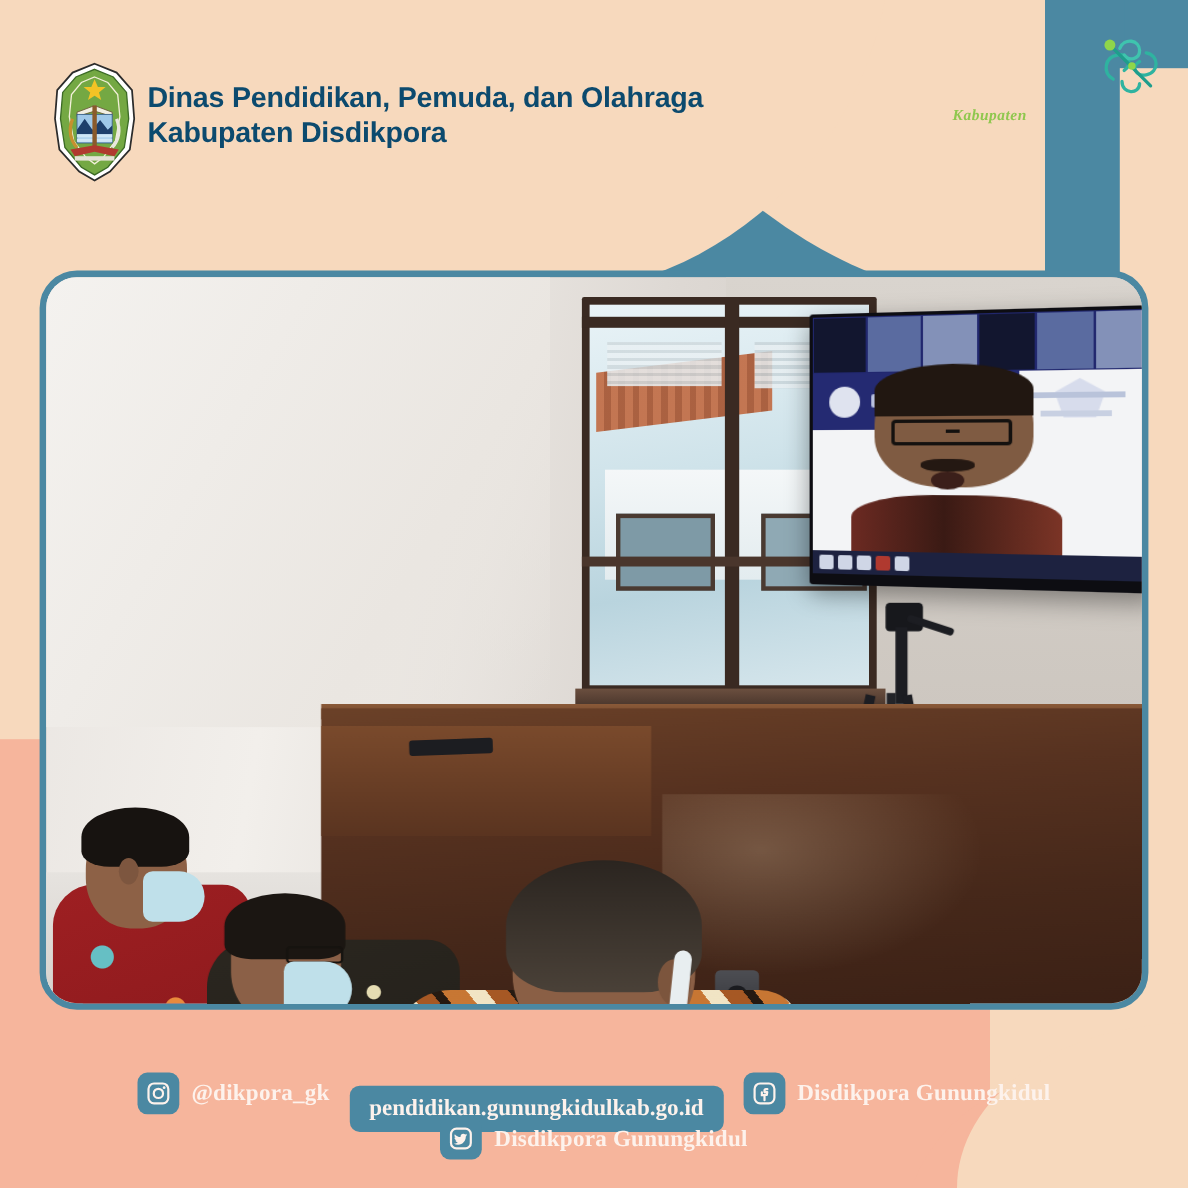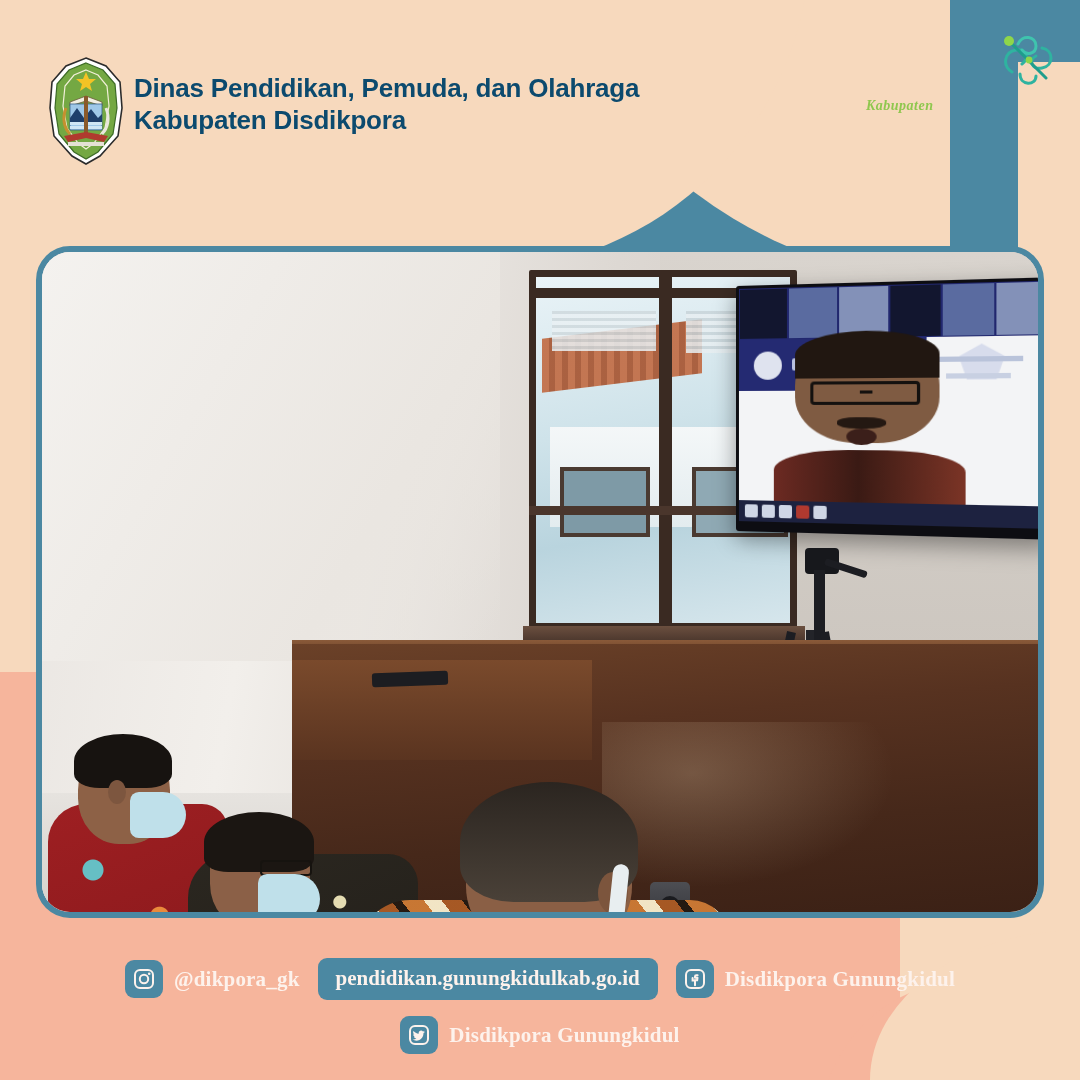--- a/index.html
+++ b/index.html
@@ -232,21 +232,21 @@
   #footer { position:absolute; left:0; top:930px; width:100%; height:150px; z-index:8; }
   .f-row { display:flex; align-items:center; justify-content:center; gap:18px; }
   .f-row1 { position:absolute; left:0; top:28px; width:100%; }
   .f-row2 { position:absolute; left:0; top:86px; width:100%; }
   .f-item { display:flex; align-items:center; gap:11px; }
   .f-icon { width:38px; height:38px; border-radius:9px; background:#4b88a2;
     display:flex; align-items:center; justify-content:center; flex:0 0 auto; }
   .f-label { color:#fdf2ec; font-family:"Liberation Serif", serif; font-weight:bold;
     font-size:21px; letter-spacing:.2px; white-space:nowrap; }
   .f-url { background:#4b88a2; color:#fdf2ec; padding:8px 18px 9px; border-radius:9px;
-    font-family:"Liberation Serif", serif; font-weight:bold; font-size:21px; white-space:nowrap; }
+    font-family:"Liberation Serif", serif; font-weight:bold; font-size:21px; white-space:nowrap;margin-top:29px; }
 </style>
 </head>
 <body>
 
 <div id="bg">
   <div class="bg-cream"></div>
   <div class="bg-salmon-bot"></div>
   <div class="bg-blue-tr"></div>
   <div class="bg-blue-strip"></div>
   <div class="bg-cream-lobe"></div>

